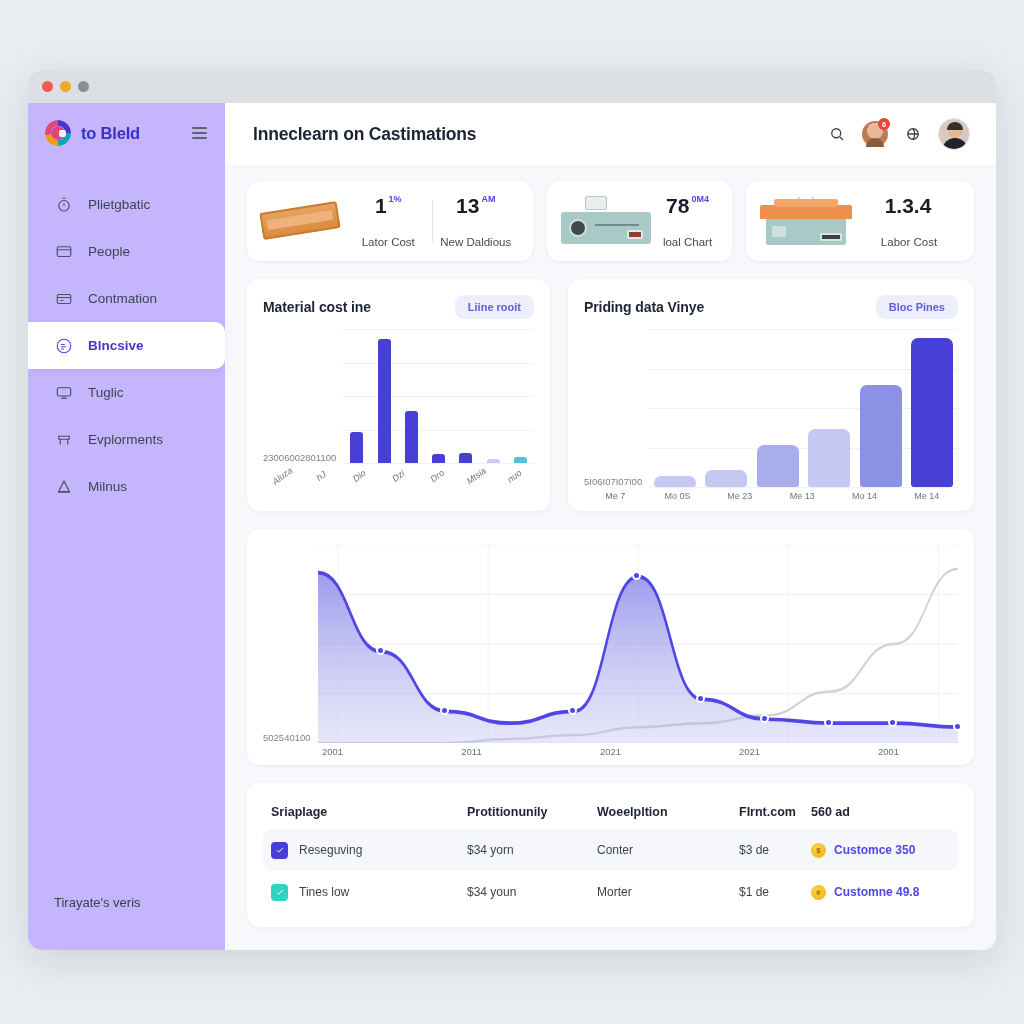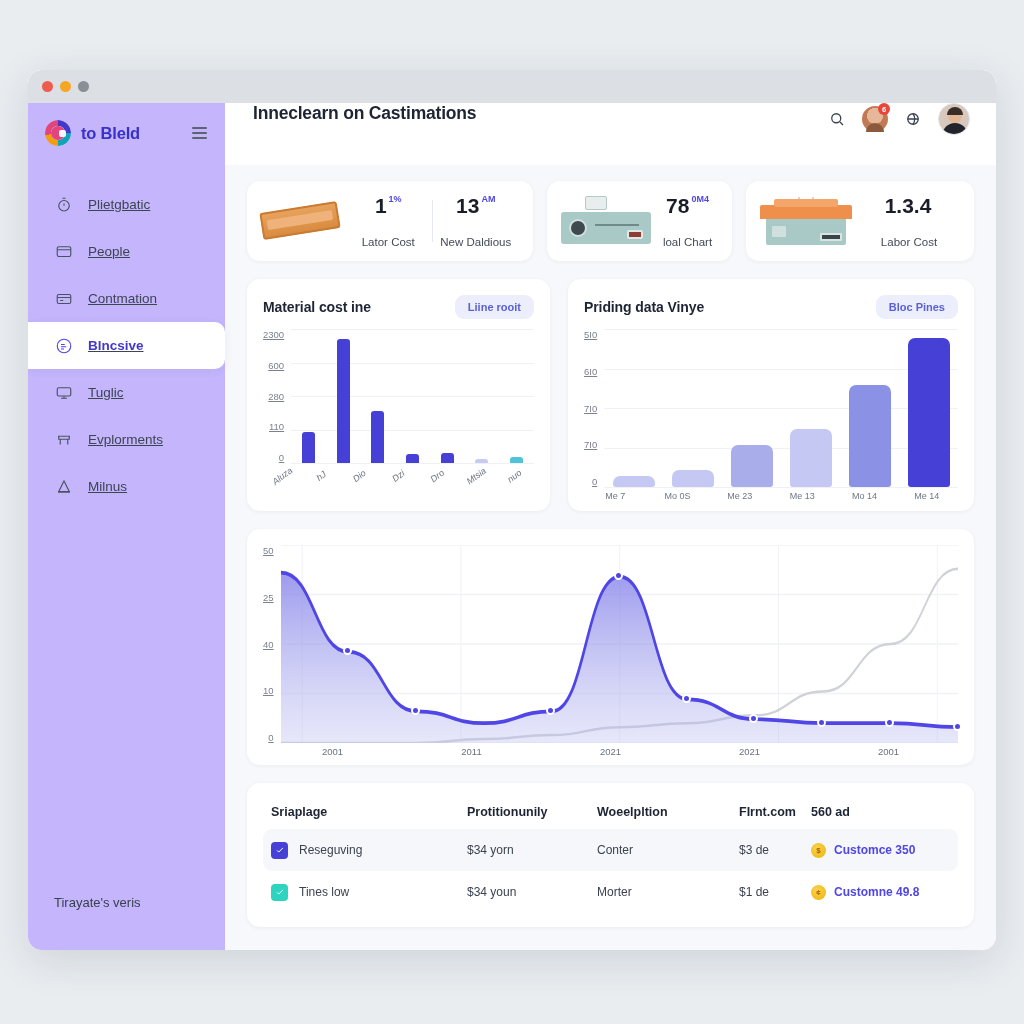--- a/index.html
+++ b/index.html
@@ -78,21 +78,20 @@
   #hamburger span { display: block; width: 15px; height: 1.8px; background: #5b6472; border-radius: 2px; }
 
   .nav-item {
     display: flex; align-items: center;
     height: 47px;
     padding-left: 26px;
     color: #3c4552;
     font-size: 13.5px;
     cursor: pointer;
     position: relative;
-    text-decoration: underline;
   }
   .nav-item .nav-icon {
     width: 20px; height: 20px; flex: 0 0 20px;
     margin-right: 14px;
     display: flex; align-items: center; justify-content: center;
   }
   .nav-item .nav-icon svg { width: 18px; height: 18px; stroke: #49525f; fill: none; stroke-width: 1.5; }
   .nav-item.active {
     background: #ffffff;
     border-radius: 0 10px 10px 0;
@@ -108,21 +107,21 @@
     font-size: 13px; color: #39414e;
     cursor: pointer;
   }
   #sidebar-footer .nav-icon svg { stroke: #4f46e5; fill: #c7cdf7; }
 
   
   #main { flex: 1; display: flex; flex-direction: column; min-width: 0; background: #f7f8fb; }
   #topbar {
     height: 62px; flex: 0 0 62px;
     background: #ffffff;
-    display: flex; align-items: flex-start;
+    display: flex; align-items: center;
     padding: 0 26px 0 28px;
     gap: 36px;
   }
   #page-title { font-size: 17.5px; font-weight: bold; color: #1d2433; letter-spacing: -.2px; }
   #topbar-actions { margin-left: auto; display: flex; align-items: center; gap: 12px; }
   .tb-icon { width: 26px; height: 26px; display: flex; align-items: center; justify-content: center; cursor: pointer; position: relative; }
   .tb-icon svg { width: 18px; height: 18px; stroke: #39414e; fill: none; stroke-width: 1.7; }
   .tb-avatar-sm {
     width: 26px; height: 26px; border-radius: 50%;
     background: radial-gradient(circle at 50% 38%, #e7b79a 0 38%, #c07a55 39% 100%);
@@ -202,21 +201,21 @@
   .card-head { display: flex; align-items: center; margin-bottom: 10px; }
   .card-title { font-size: 14px; font-weight: bold; color: #1d2433; letter-spacing: -.1px; }
   .pill-btn {
     margin-left: auto;
     background: #eceefb; color: #5b5fd6;
     font-size: 11px; font-weight: 600;
     padding: 6px 13px; border-radius: 9px;
     border: none; cursor: pointer; white-space: nowrap;
   }
   .plot { flex: 1; display: flex; min-height: 0; }
-  .y-axis { display: flex; flex-direction: column; justify-content: space-between; align-items: flex-end; padding-right: 7px; font-size: 9.5px; color: #7a828f; flex: 0 0 auto; text-decoration: underline; }
+  .y-axis { display: flex; flex-direction: row; justify-content: space-between; align-items: flex-end; padding-right: 7px; font-size: 9.5px; color: #7a828f; flex: 0 0 auto; }
   .plot-area { flex: 1; position: relative; }
   .grid-line { position: absolute; left: 0; right: 0; height: 1px; background: #f0f1f5; }
   .bars { position: absolute; inset: 0; display: flex; align-items: flex-end; }
   .bar-slot { flex: 1; display: flex; justify-content: center; align-items: flex-end; height: 100%; }
   .bar { border-radius: 3px 3px 0 0; }
   .x-axis { display: flex; padding-left: 0; margin-top: 4px; }
   .x-tick { flex: 1; text-align: center; font-size: 9px; color: #6d7682; }
   .x-tick.rot { transform: rotate(-37deg); transform-origin: center; font-style: italic; }
   #material-x { height: 34px; align-items: flex-start; padding-top: 4px; }
 

